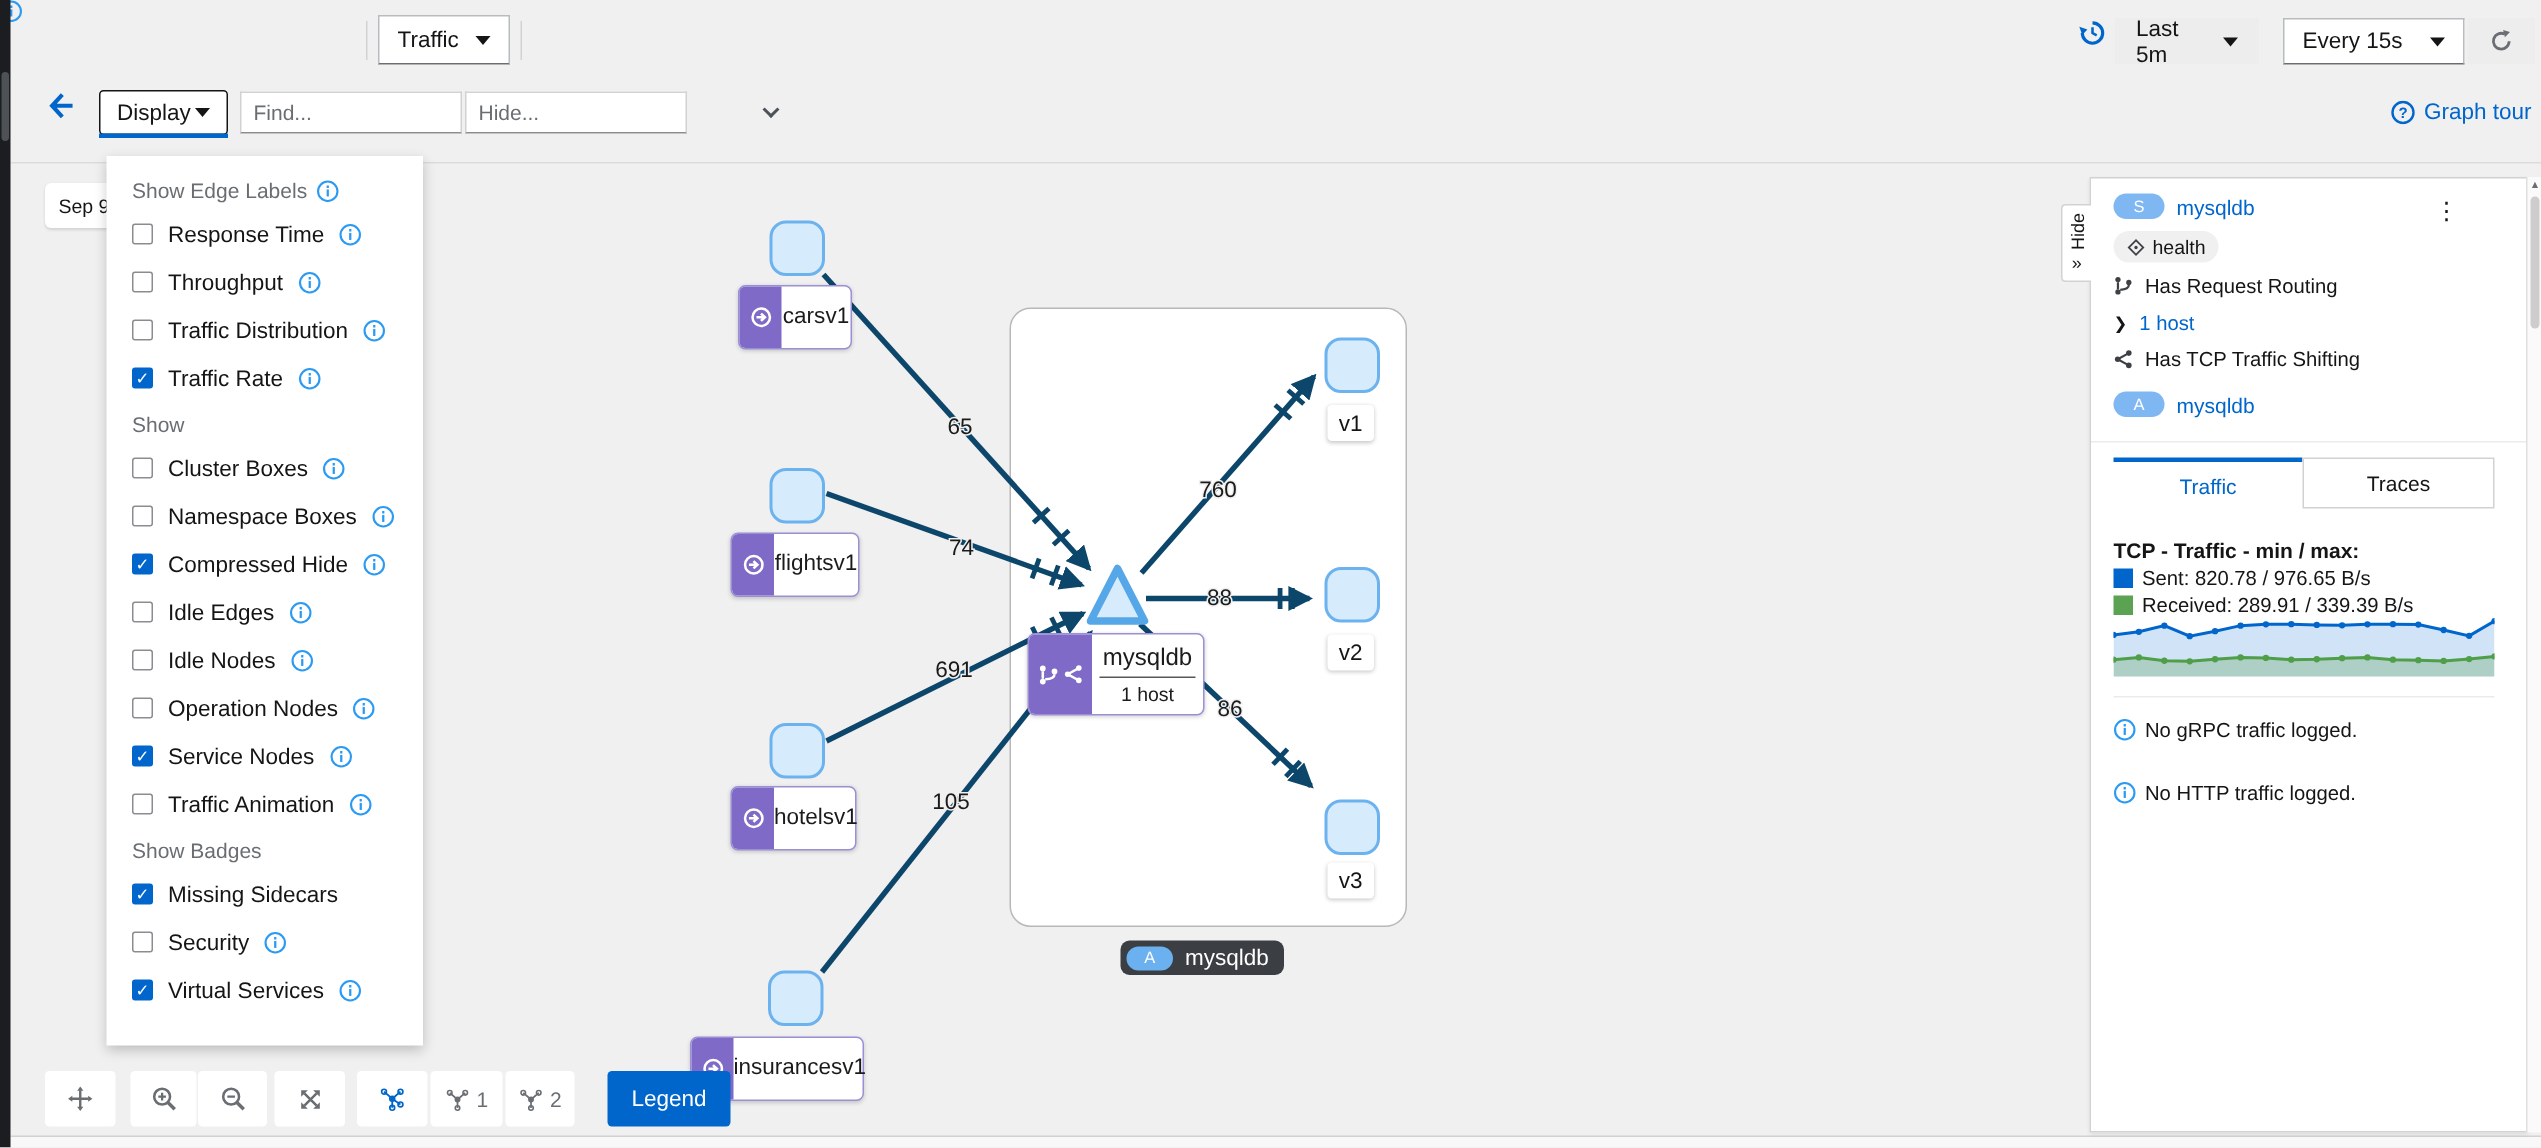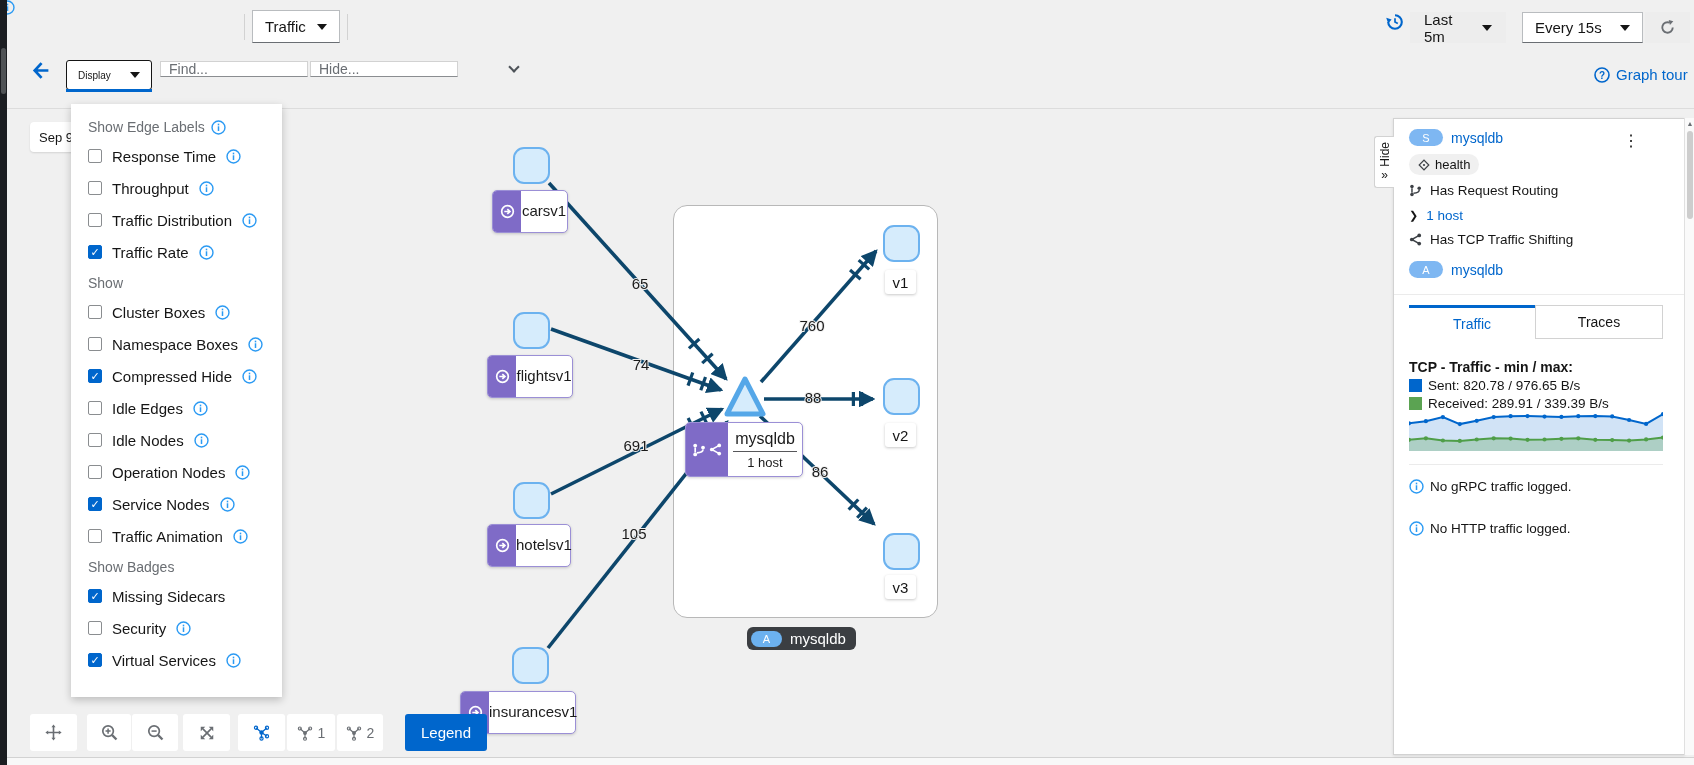--- a/index.html
+++ b/index.html
@@ -26,23 +26,23 @@
   #traffic-dropdown { left:252px; top:10px; width:88px; }
   #vsep2 { left:347px; }
   #graphtype-dropdown { left:357px; top:10px; }
   #history-icon { position:absolute; left:1386px; top:13px; width:18px; height:18px; cursor:pointer; }
   #duration-dropdown { left:1410px; top:12px; height:31px; width:96px; }
   #refresh-interval-dropdown { left:1522px; top:12px; height:31px; width:121px; }
   #refresh-btn { position:absolute; left:1645px; top:12px; width:45px; height:31px; background:#ededed; display:flex; align-items:center; justify-content:center; cursor:pointer; }
 
   
   #back-arrow { position:absolute; left:30px; top:60px; width:24px; height:24px; cursor:pointer; }
-  #display-btn { position:absolute; left:66px; top:60px; width:86px; height:30px; background:#fff; border:1px solid #151515; border-radius:3px; display:flex; align-items:center; justify-content:space-between; padding:0 11px; font-size:10px; cursor:pointer; }
+  #display-btn { position:absolute; left:66px; top:60px; width:86px; height:30px; background:#fff; border:1px solid #151515; border-radius:3px; display:flex; align-items:center; justify-content:space-between; padding:0 11px; font-size:15px; cursor:pointer; }
   #display-btn::after { content:""; position:absolute; left:-1px; right:-1px; bottom:-3px; height:3px; background:#0066cc; }
-  .find-box { position:absolute; top:61px; height:16px; background:#fff; border:1px solid #d2d2d2; border-bottom-color:#8a8d90; display:flex; align-items:center; }
+  .find-box { position:absolute; top:61px; height:28px; background:#fff; border:1px solid #d2d2d2; border-bottom-color:#8a8d90; display:flex; align-items:center; }
   .find-box input { border:none; outline:none; flex:1; font-size:14px; padding:0 8px; font-family:"Liberation Sans",sans-serif; color:#151515; background:transparent; }
   .find-box input::placeholder { color:#6a6e73; }
   .chev { width:8px; height:8px; border-right:2px solid #4d5258; border-bottom:2px solid #4d5258; transform:rotate(45deg); margin:-4px 10px 0 2px; flex:none; }
   #find-box { left:160px; width:148px; }
   #hide-box { left:310px; width:148px; }
   #graph-tour { position:absolute; left:1594px; top:66px; display:flex; align-items:center; gap:6px; color:#0066cc; font-size:15px; cursor:pointer; }
 
   
   #time-chip { position:absolute; left:30px; top:122px; width:120px; height:30px; background:#fff; border-radius:4px; box-shadow:0 1px 2px rgba(0,0,0,.12); font-size:13px; color:#151515; display:flex; align-items:center; padding-left:9px; z-index:3; }
 

